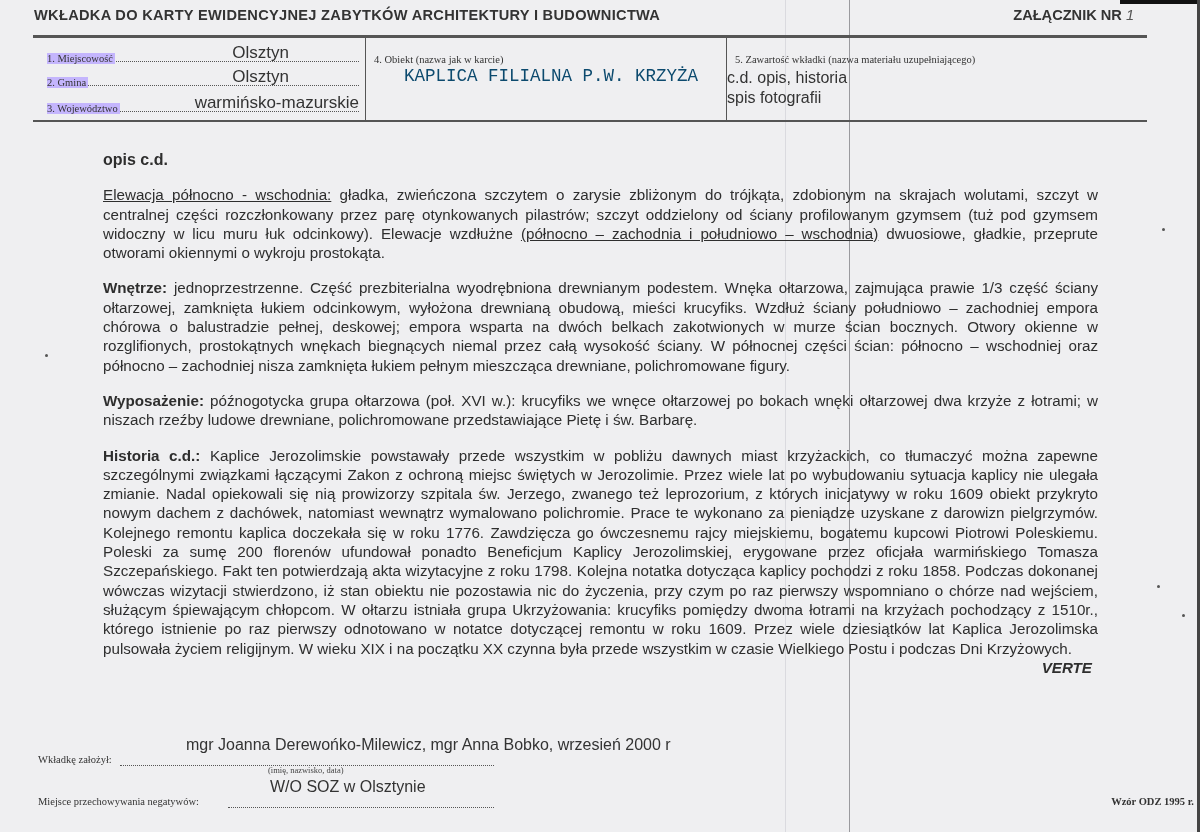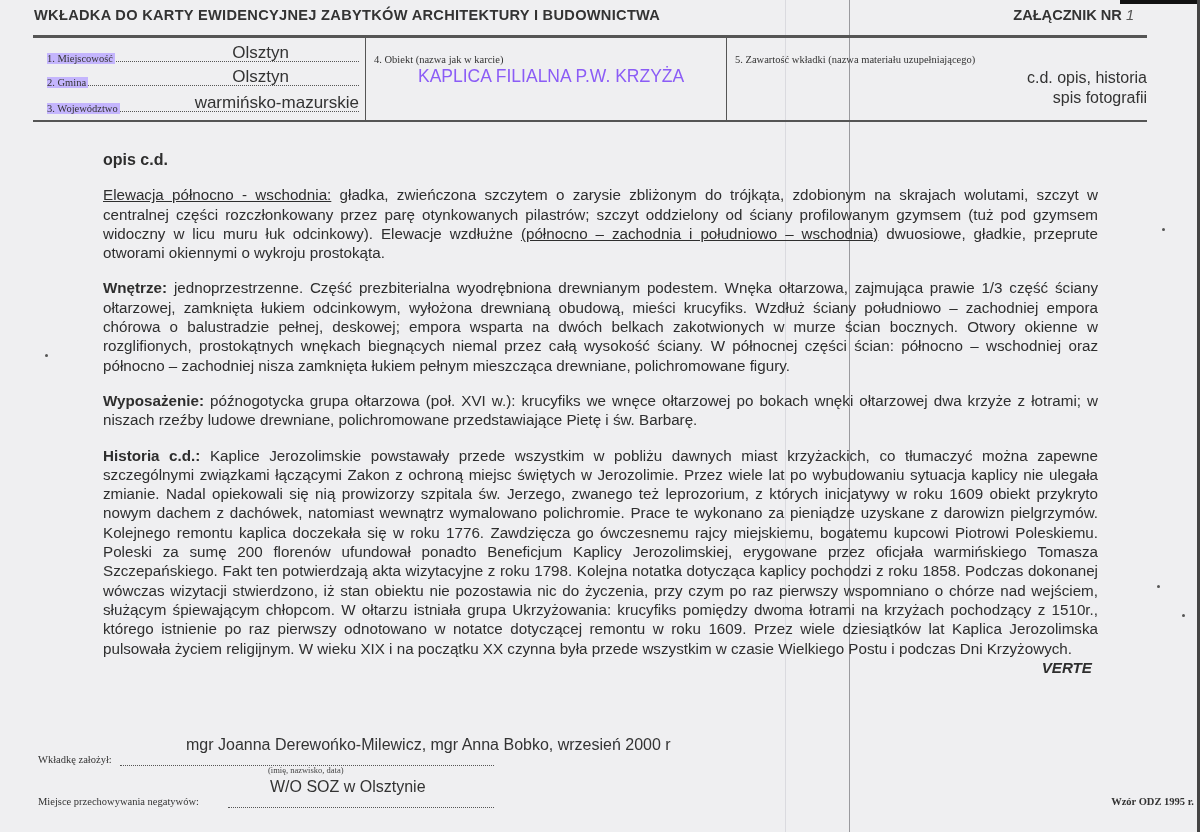--- a/index.html
+++ b/index.html
@@ -60,25 +60,25 @@
     background: transparent;
     margin-top: 36px;
   }
   .field-label-wrap { background: #c4b5fd; position: relative; z-index: 1; padding-right: 2px; }
 
   .small-label {
     position: absolute; left: 8px; top: 16px;
     font-family: Liberation Serif, serif; font-size: 10.5px; color: #333;
   }
   .obj-name {
-    position: absolute; left: 52px; top: 28px; width: 320px;
-    font-family: Liberation Sans, sans-serif; font-size: 17.5px; line-height: 20px; color: #8b5cf6;
+    position: absolute; left: 38px; top: 28px; width: 320px;
+    font-family: Liberation Mono, monospace; font-size: 17.5px; line-height: 20px; color: #0c4a6e;
   }
   .contents {
-    position: absolute; left: 0; top: 30px; width: 420px; text-align: right;
+    position: absolute; left: 0; top: 30px; width: 420px; text-align: left;
     font-family: "Liberation Sans", sans-serif; font-size: 16px; line-height: 20px; color: #333;
   }
 
   .body-text {
     position: absolute; left: 87px; top: 134px; width: 1027px;
     font-family: "Liberation Sans", sans-serif; font-size: 15.2px; line-height: 19.3px;
     color: #2e2e2e; text-align: justify;
   }
   .body-text p { margin: 16px; }
   .sec-title { font-weight: bold; font-size: 16px; }

